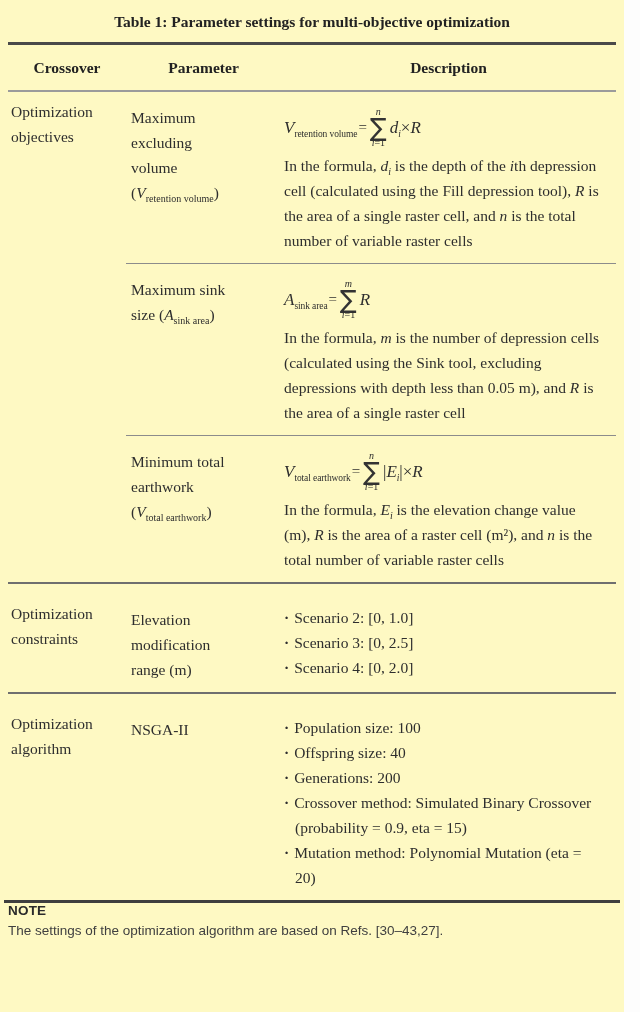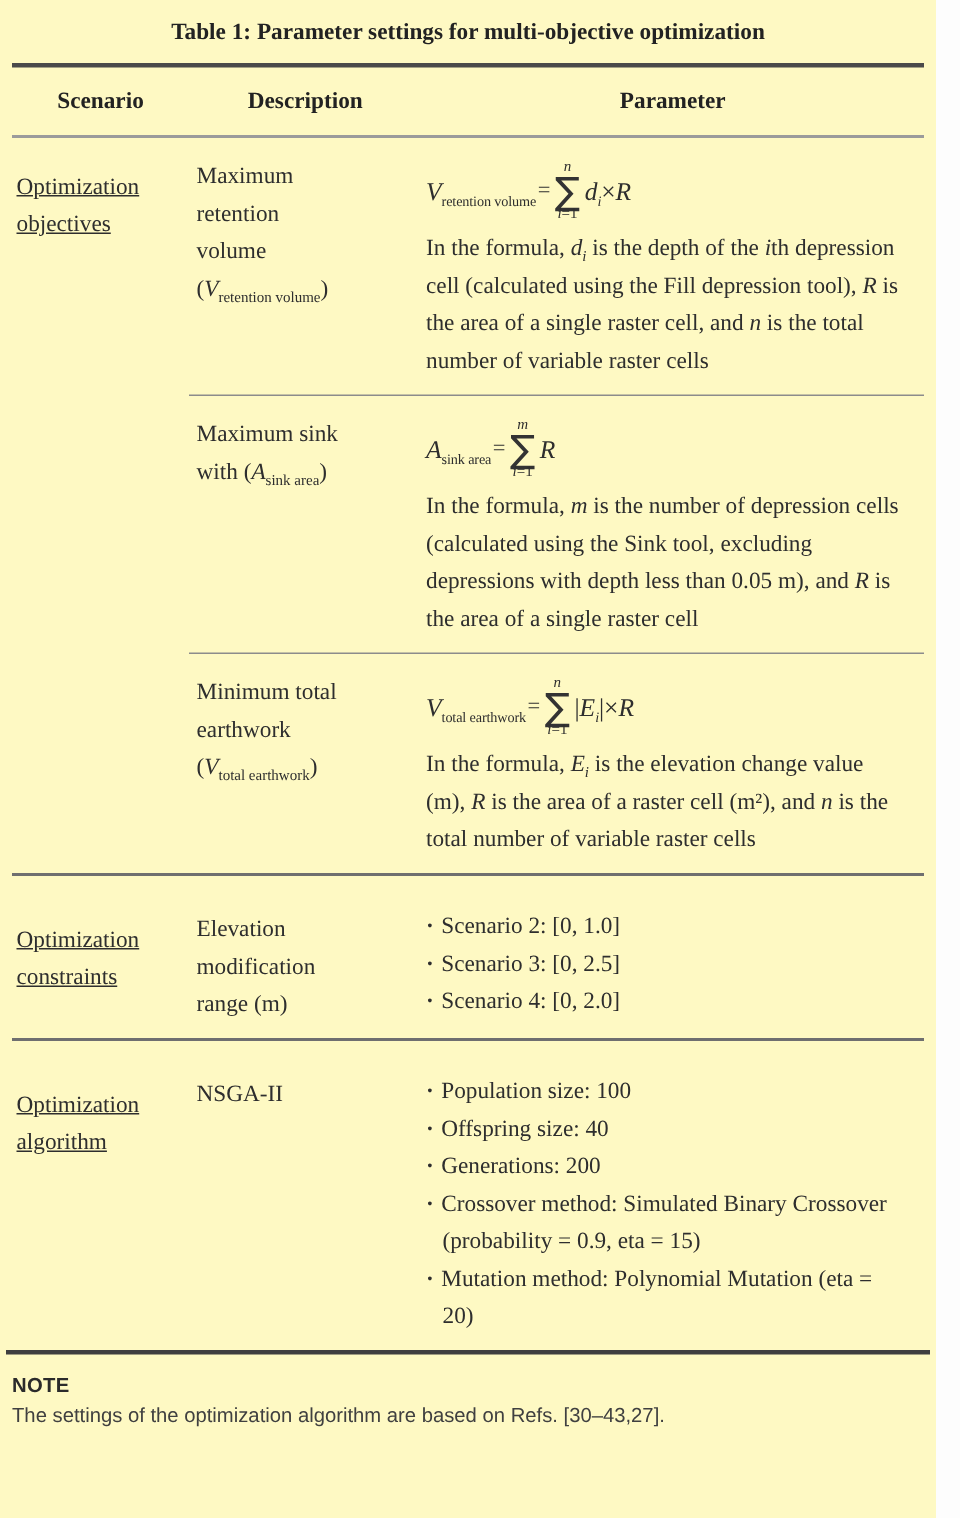--- a/index.html
+++ b/index.html
@@ -22,21 +22,21 @@
   .rule-group{height:2px;background:#6f6f6f;margin-bottom:10px;}
   .rule-partial{height:1px;background:#8c8c8c;}
   .rule-bottom{height:3px;background:#3f3f3f;margin:0 -4px;width:auto;}
   .hdr{
     display:grid;grid-template-columns:118px 155px 1fr;
     height:45px;align-items:center;
     font-weight:bold;font-size:15.5px;color:#222;
   }
   .hdr > div{text-align:center;}
   .group{display:grid;grid-template-columns:118px 1fr;}
-  .cat{padding:20px 6px 0 3px;line-height:25px;text-decoration:underline;}
+  .cat{padding:7px 6px 0 3px;line-height:25px;}
   .rest{min-width:0;}
   .subrow{display:grid;grid-template-columns:155px 1fr;padding:11px 0 10px 0;}
   .param{padding:2px 10px 0 5px;line-height:25px;}
   .pline{white-space:nowrap;}
   .desc{padding:0 14px 0 3px;line-height:25px;min-width:0;}
   .dtext{line-height:25px;}
   .it{font-style:italic;}
   .up{font-style:normal;}
   sub{font-size:10px;line-height:0;}
   sub.up{font-style:normal;}
@@ -48,45 +48,45 @@
   .formula sub{font-size:9.5px;letter-spacing:-0.1px;}
   .f-eq{margin:0 3px 0 1px;font-size:15px;}
   .f-sum{display:inline-flex;flex-direction:column;align-items:center;margin:0 3px 0 0;}
   .f-lim{font-size:10px;line-height:10px;}
   .f-sigma{font-size:25px;line-height:21px;font-family:"DejaVu Sans",sans-serif;color:#333;}
   .f-rhs{font-size:17px;}
   
   .bullet{padding-left:11px;text-indent:-11px;line-height:25px;}
   .bdot{display:inline;margin-right:5px;font-weight:bold;}
   
-  .note{margin-top:13px;font-family:"Liberation Sans",sans-serif;color:#3b3b3b;}
+  .note{font-family:"Liberation Sans",sans-serif;color:#3b3b3b;}
   .note-label{font-weight:bold;font-size:13.5px;color:#2b2b2b;letter-spacing:0.2px;}
   .note-text{font-size:13.5px;margin-top:5px;color:#404040;}
 </style>
 </head>
 <body>
 
 <div class="page">
   <div class="title">Table 1: Parameter settings for multi-objective optimization</div>
   <div class="rule rule-top"></div>
   <div class="hdr">
-    <div>Scenario</div>
+    <div>Crossover</div>
+    <div>Parameter</div>
     <div>Description</div>
-    <div>Parameter</div>
   </div>
   <div class="rule rule-hdr"></div>
 
   <div id="tbody">
       <div class="group">
         <div class="cat">Optimization objectives</div>
         <div class="rest">
           <div class="subrow">
             <div class="param">
               <div class="pline"><span class="up">Maximum</span></div>
-              <div class="pline"><span class="up">retention</span></div>
+              <div class="pline"><span class="up">excluding</span></div>
               <div class="pline"><span class="up">volume</span></div>
               <div class="pline"><span class="up">(</span><span class="it">V<sub class="up">retention volume</sub></span><span class="up">)</span></div>
             </div>
             <div class="desc">
               <span class="formula">
                 <span class="it">V<sub class="up">retention volume</sub></span>
                 <span class="f-eq">=</span>
                 <span class="f-sum">
                   <span class="f-lim"><span class="it">n</span></span>
                   <span class="f-sigma">∑</span>
@@ -94,21 +94,21 @@
                 </span>
                 <span class="f-rhs"><span class="it">d<sub class="it">i</sub></span><span class="up">×</span><span class="it">R</span></span>
               </span>
               <div class="dtext"><span class="up">In the formula, </span><span class="it">d<sub class="it">i</sub></span><span class="up"> is the depth of the </span><span class="it">i</span><span class="up">th depression cell (calculated using the Fill depression tool), </span><span class="it">R</span><span class="up"> is the area of a single raster cell, and </span><span class="it">n</span><span class="up"> is the total number of variable raster cells</span></div>
             </div>
           </div>
           <div class="rule rule-partial"></div>
           <div class="subrow">
             <div class="param">
               <div class="pline"><span class="up">Maximum sink</span></div>
-              <div class="pline"><span class="up">with (</span><span class="it">A<sub class="up">sink area</sub></span><span class="up">)</span></div>
+              <div class="pline"><span class="up">size (</span><span class="it">A<sub class="up">sink area</sub></span><span class="up">)</span></div>
             </div>
             <div class="desc">
               <span class="formula">
                 <span class="it">A<sub class="up">sink area</sub></span>
                 <span class="f-eq">=</span>
                 <span class="f-sum">
                   <span class="f-lim"><span class="it">m</span></span>
                   <span class="f-sigma">∑</span>
                   <span class="f-lim"><span class="it">i</span><span class="up">=</span><span class="up">1</span></span>
                 </span>

